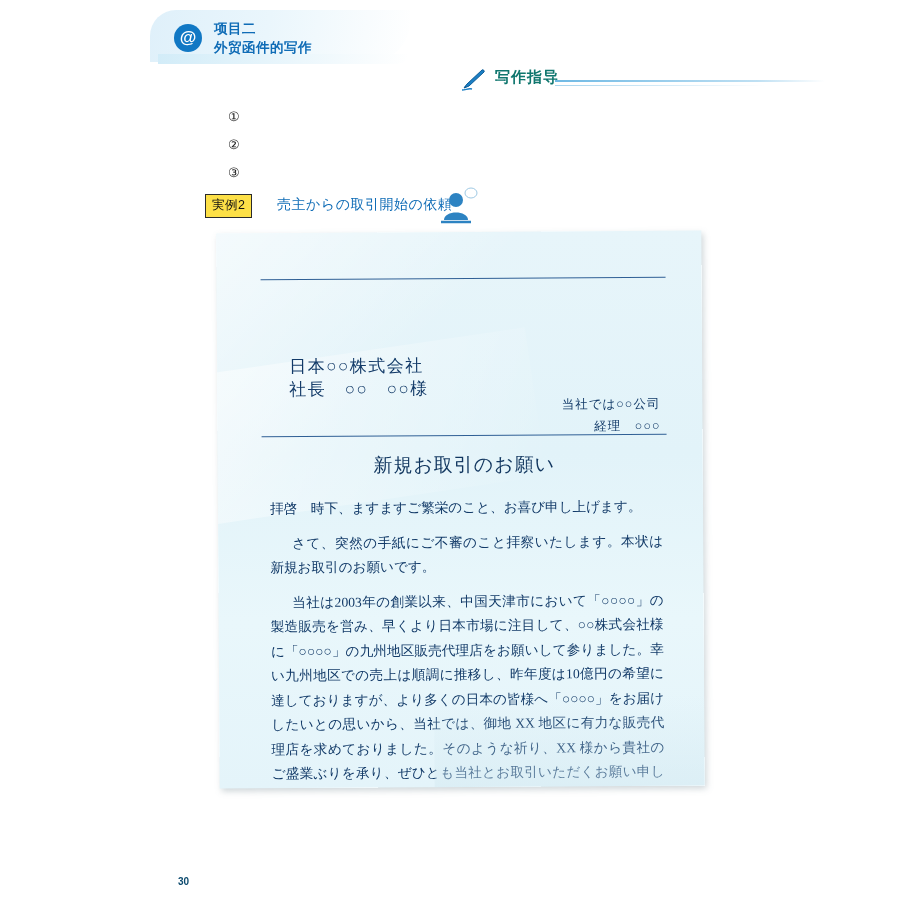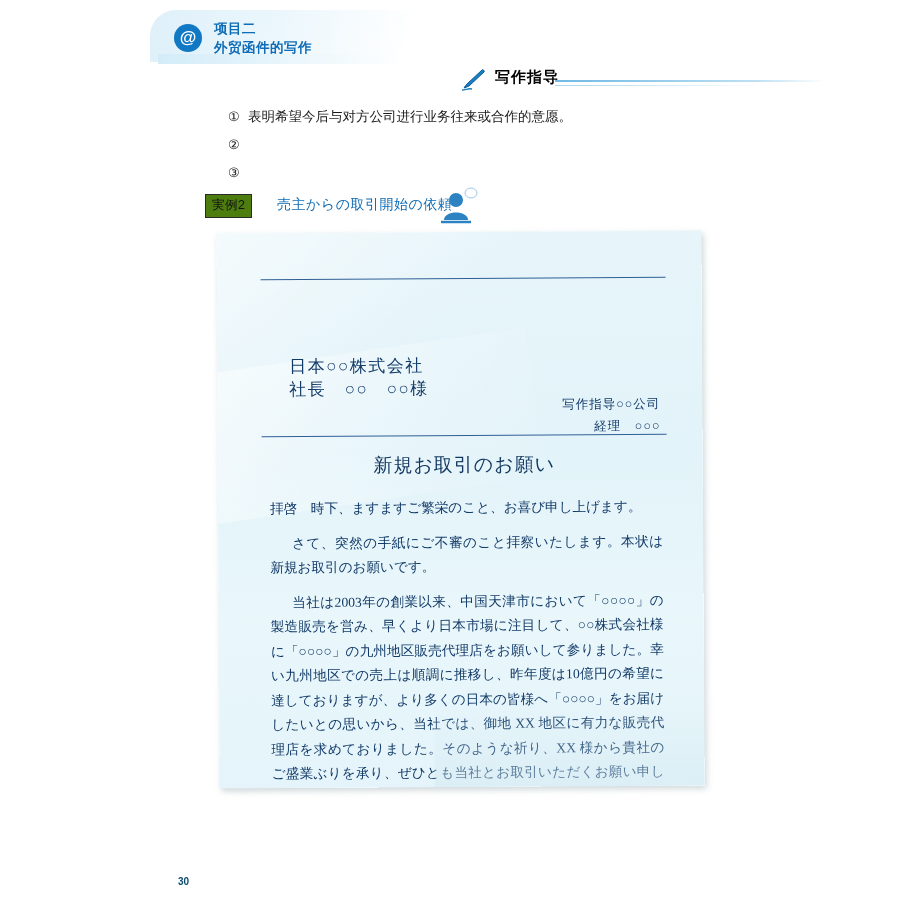--- a/index.html
+++ b/index.html
@@ -91,21 +91,21 @@
     left: 350px;
     top: 17px;
     right: 60px;
     height: 1px;
     background: linear-gradient(90deg, #a8d5ee 0%, #ffffff 100%);
   }
   .band-title {
     position: absolute;
     left: 290px;
     top: 0;
-    color: #000000;
+    color: #0f766e;
     font-family: "Liberation Sans", sans-serif;
     font-weight: bold;
     font-size: 15px;
     letter-spacing: 1px;
   }
   .pen-icon {
     position: absolute;
     left: 255px;
     top: 0px;
     width: 28px;
@@ -145,21 +145,21 @@
   }
   .example-tag {
     position: absolute;
     left: 0;
     top: 0;
     padding: 2px 6px 3px 6px;
     border: 1.2px solid #2b2b2b;
     font-family: "Liberation Sans", sans-serif;
     font-size: 12.5px;
     color: #111;
-    background: #4d7c0f;
+    background: #fde047;
     letter-spacing: 0.5px;
   }
   .example-title {
     position: absolute;
     left: 72px;
     top: 2px;
     color: #0f6cb6;
     font-family: "Liberation Sans", sans-serif;
     font-weight: normal;
     font-size: 14px;
@@ -320,21 +320,20 @@
     <path d="M4 20 L9 18 L24 4 C25 3 23 1 22 2 L7 16 Z" fill="#1b7fc4" stroke="#0d5c97" stroke-width="1"></path>
     <path d="M4 20 L6.5 19.2 L5.3 17.6 Z" fill="#0d5c97"></path>
     <path d="M2 22 C6 22 8 20 12 21" stroke="#1b7fc4" stroke-width="1.4" fill="none"></path>
   </svg>
   <div class="band-title">写作指导</div>
 </div>
 
 <div class="guide-list">
   <div class="li">
     <span class="num">①</span>
-    <span>表明希望今后与对方公司进行业务往来或合作的意愿。</span>
   </div>
   <div class="li">
     <span class="num">②</span>
   </div>
   <div class="li">
     <span class="num">③</span>
   </div>
 </div>
 
 <div class="example-row">
@@ -353,21 +352,21 @@
     <div class="hr-top"></div>
     <div class="hr-mid"></div>
 
 
     <div class="addr-block">
       <div>日本○○株式会社</div>
       <div>社長　○○　○○様</div>
     </div>
 
     <div class="sender-block">
-      <div>写作指导○○公司</div>
+      <div>当社では○○公司</div>
       <div>経理　○○○</div>
     </div>
 
     <div class="letter-title">新規お取引のお願い</div>
 
     <div class="body-text">
       <p>拝啓　時下、ますますご繁栄のこと、お喜び申し上げます。</p>
       <p class="indent">さて、突然の手紙にご不審のこと拝察いたします。本状は新規お取引のお願いです。</p>
       <p class="indent">当社は2003年の創業以来、中国天津市において「○○○○」の製造販売を営み、早くより日本市場に注目して、○○株式会社様に「○○○○」の九州地区販売代理店をお願いして参りました。幸い九州地区での売上は順調に推移し、昨年度は10億円の希望に達しておりますが、より多くの日本の皆様へ「○○○○」をお届けしたいとの思いから、当社では、御地 XX 地区に有力な販売代理店を求めておりました。そのような祈り、XX 様から貴社のご盛業ぶりを承り、ぜひとも当社とお取引いただくお願い申し上げた次第です。</p>
 

